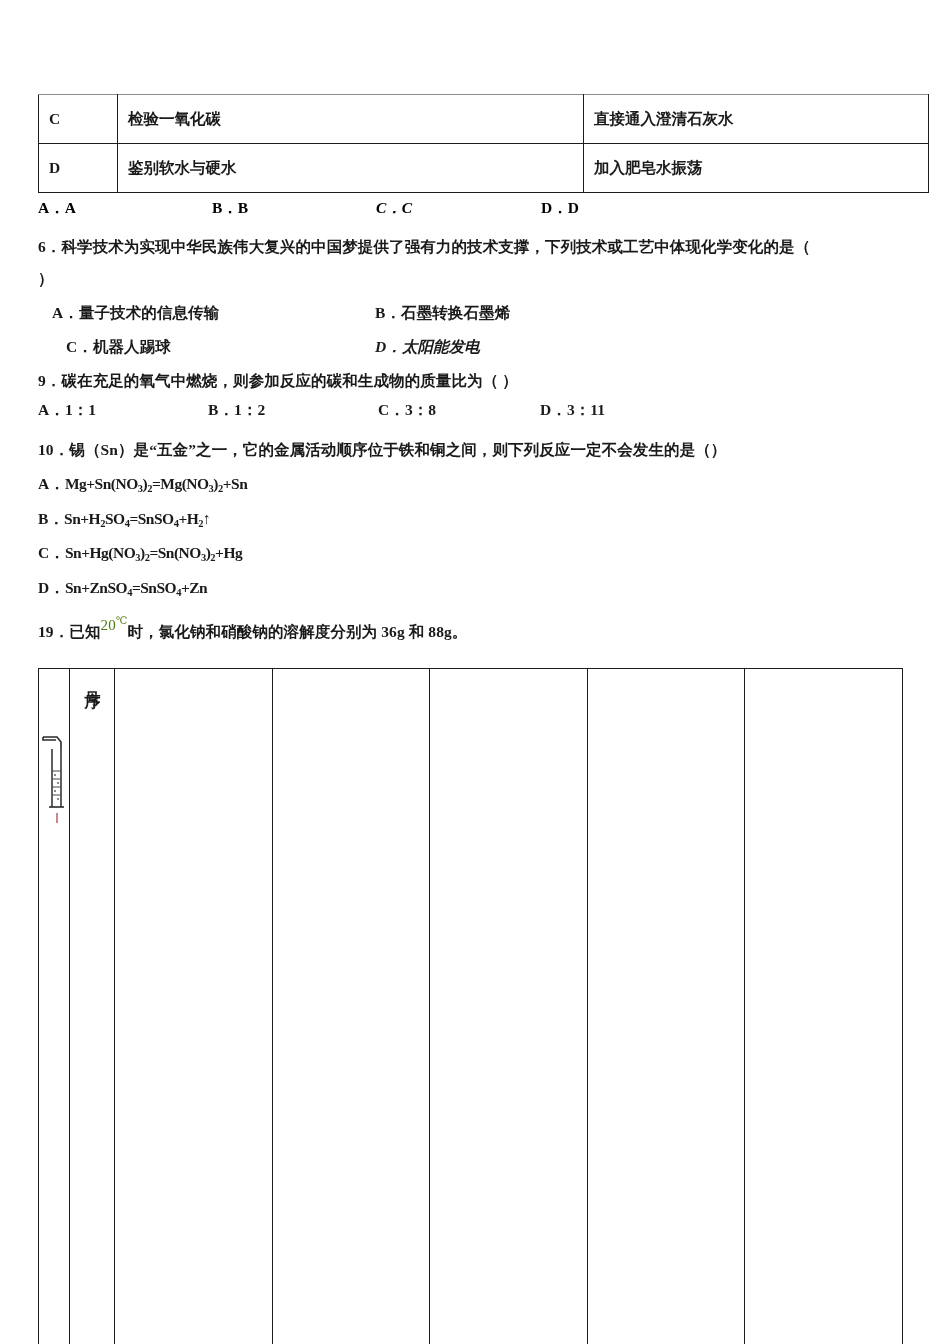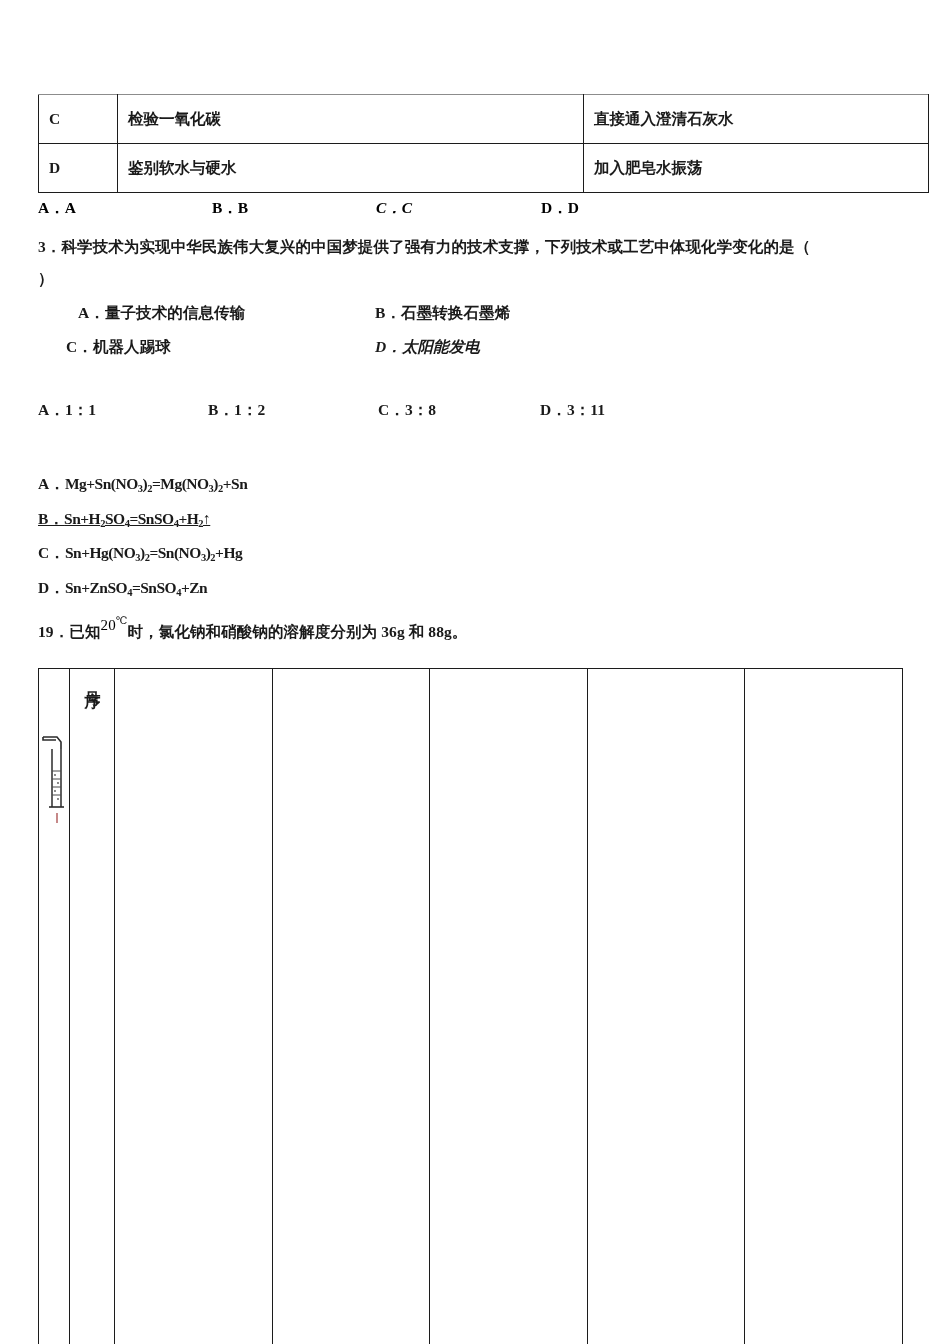--- a/index.html
+++ b/index.html
@@ -90,21 +90,21 @@
 
   
   .temp-img {
     display: inline-block;
     position: relative;
     top: -7px;
     font-family: "Liberation Serif", "DejaVu Serif", serif;
     font-weight: normal;
     font-style: normal;
     font-size: 15px;
-    color: #000000;
+    color: #4d7c0f;
     letter-spacing: 0.3px;
   }
   .temp-img .deg { font-size: 10px; vertical-align: super; }
 
   
   .tbl-data {
     position: absolute;
     left: 38px;
     top: 668px;
     width: 857px;
@@ -168,39 +168,41 @@
     </tbody>
   </table>
 
   <div id="answer-row">
     <span class="ch" style="left:38px; top:198px;">A．A</span>
     <span class="ch" style="left:212px; top:198px;">B．B</span>
     <span class="ch" style="left:376px; top:198px;font-style:italic;">C．C</span>
     <span class="ch" style="left:541px; top:198px;">D．D</span>
   </div>
 
-  <div class="txt q-line" style="left:38px; top:237px;">3．科学技术为实现中华民族伟大复兴的中国梦提供了强有力的技术支撑，下列技术或工艺中体现化学变化的是（</div>
+  <div class="txt q-line" style="left:38px; top:237px;">6．科学技术为实现中华民族伟大复兴的中国梦提供了强有力的技术支撑，下列技术或工艺中体现化学变化的是（</div>
   <div class="txt q-line" style="left:38px; top:269px;">）</div>
 
-  <div class="txt opt" style="left:78px; top:303px;text-align:center;">A．量子技术的信息传输</div>
+  <div class="txt opt" style="left:52px; top:303px;text-align:center;">A．量子技术的信息传输</div>
   <div class="txt opt" style="left:375px; top:303px;">B．石墨转换石墨烯</div>
   <div class="txt opt" style="left:66px; top:337px;">C．机器人踢球</div>
   <div class="txt opt" style="left:375px; top:337px;font-style:italic;">D．太阳能发电</div>
 
+  <div class="txt q-line" style="left:38px; top:371px;">9．碳在充足的氧气中燃烧，则参加反应的碳和生成物的质量比为（        ）</div>
 
   <div class="txt opt" style="left:38px; top:400px;">A．1：1</div>
   <div class="txt opt" style="left:208px; top:400px;">B．1：2</div>
   <div class="txt opt" style="left:378px; top:400px;">C．3：8</div>
   <div class="txt opt" style="left:540px; top:400px;">D．3：11</div>
 
+  <div class="txt q-line" style="left:38px; top:440px;">10．锡（Sn）是“五金”之一，它的金属活动顺序位于铁和铜之间，则下列反应一定不会发生的是（）</div>
 
   <div class="txt opt" style="left:38px; top:474px;">
     <span>A．</span><span class="formula eq">Mg+Sn(NO<sub>3</sub>)<sub>2</sub>=Mg(NO<sub>3</sub>)<sub>2</sub>+Sn</span>
   </div>
-  <div class="txt opt" style="left:38px; top:509px;text-decoration:underline;">
+  <div class="txt opt" style="left:38px; top:509px;">
     <span>B．</span><span class="formula eq">Sn+H<sub>2</sub>SO<sub>4</sub>=SnSO<sub>4</sub>+H<sub>2</sub>↑</span>
   </div>
   <div class="txt opt" style="left:38px; top:543px;">
     <span>C．</span><span class="formula eq">Sn+Hg(NO<sub>3</sub>)<sub>2</sub>=Sn(NO<sub>3</sub>)<sub>2</sub>+Hg</span>
   </div>
   <div class="txt opt" style="left:38px; top:578px;">
     <span>D．</span><span class="formula eq">Sn+ZnSO<sub>4</sub>=SnSO<sub>4</sub>+Zn</span>
   </div>
 
   <div class="txt q-line" style="left:38px; top:618px;">

